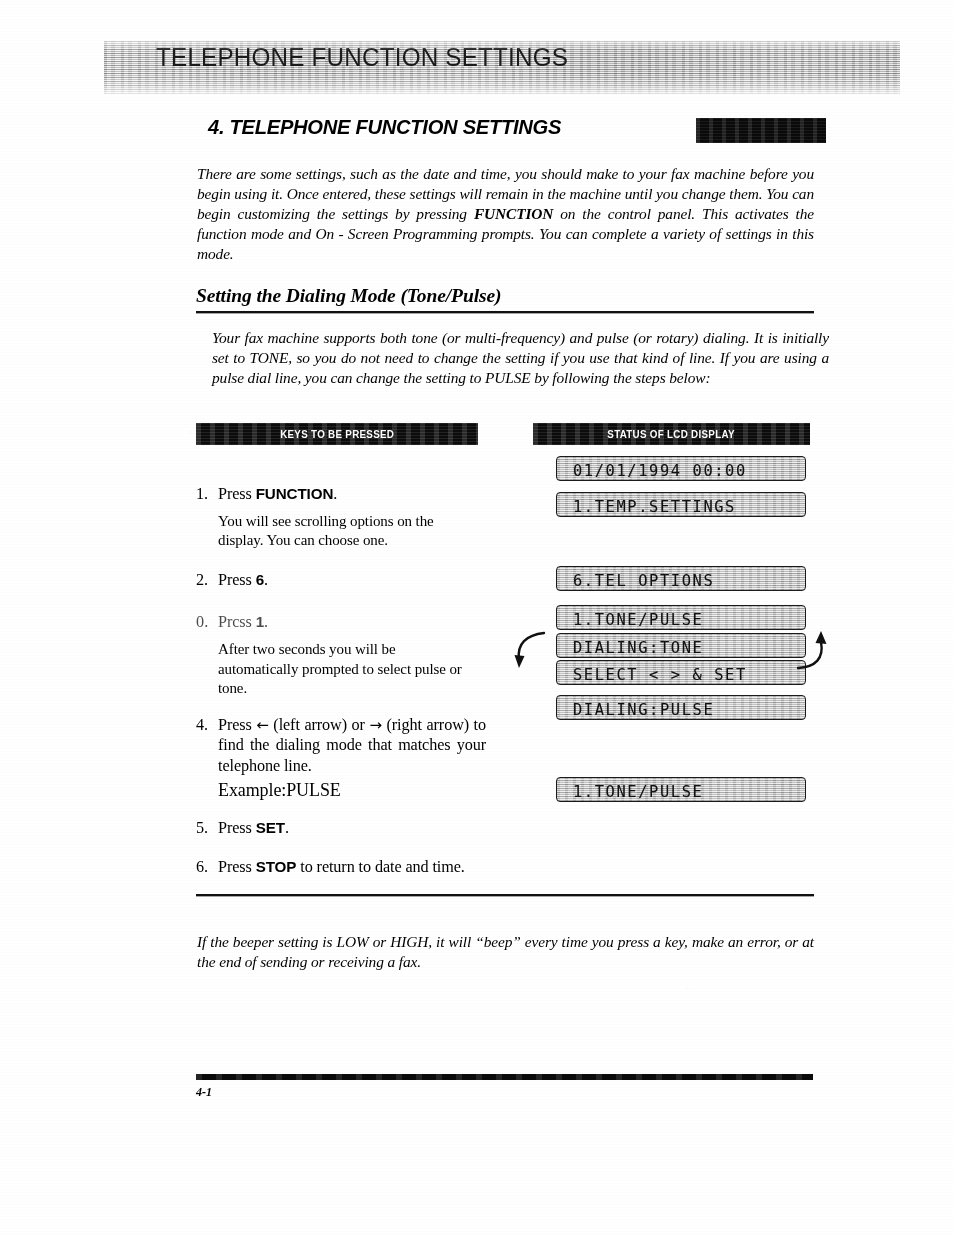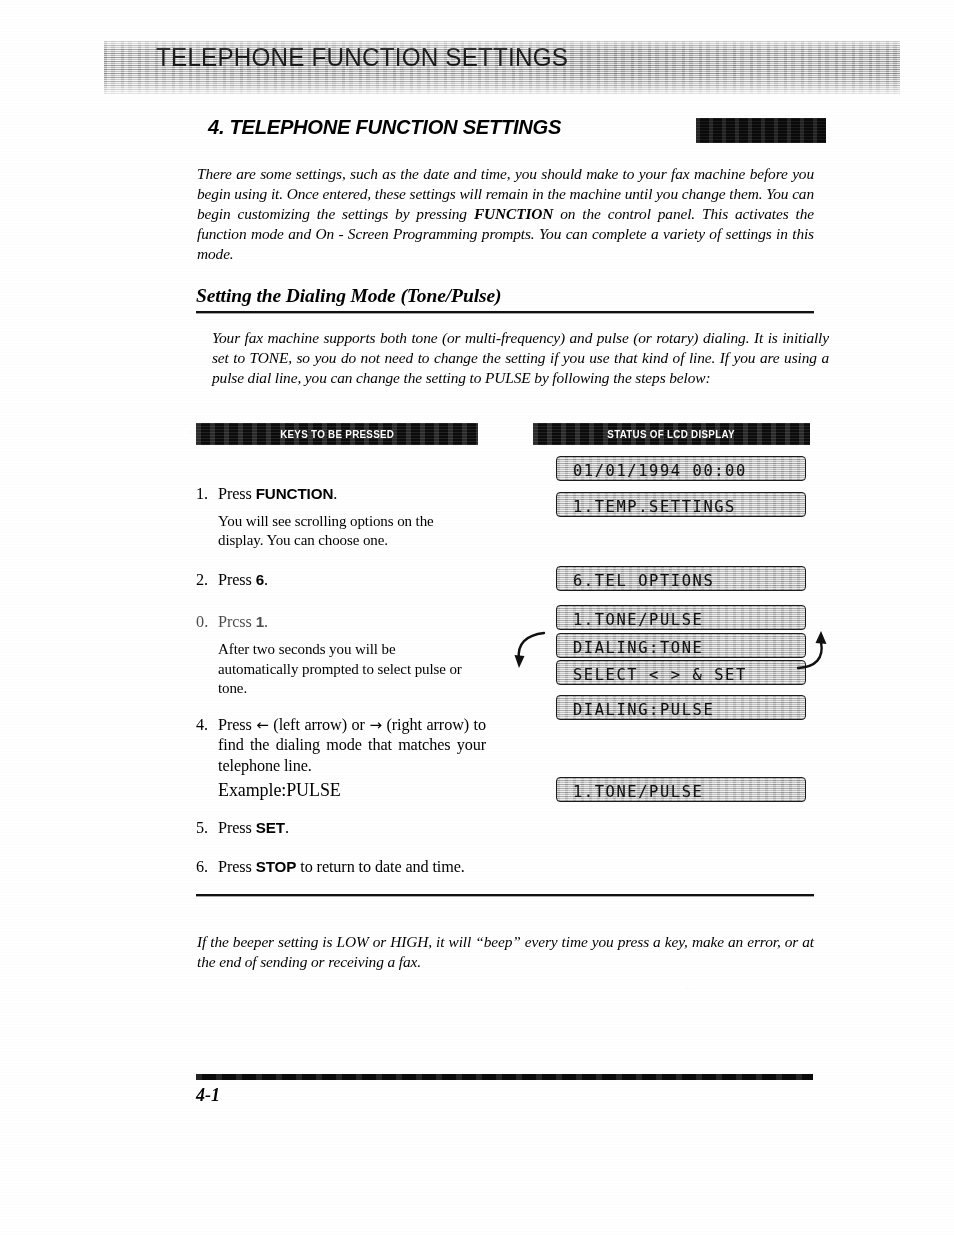--- a/index.html
+++ b/index.html
@@ -312,21 +312,21 @@
       repeating-linear-gradient(90deg, rgba(255,255,255,.10) 0 6px, rgba(0,0,0,0) 6px 20px),
       #0b0b0b;
   }
   .page-num {
     position: absolute;
     left: 196px;
     top: 1085px;
     font-family: "Liberation Serif", serif;
     font-style: italic;
     font-weight: bold;
-    font-size: 18px;
+    font-size: 12px;
   }
 </style>
 </head>
 <body>
 
 <div class="banner">
   <div class="banner-title">TELEPHONE FUNCTION SETTINGS</div>
   <div class="banner-fade"></div>
 </div>
 

